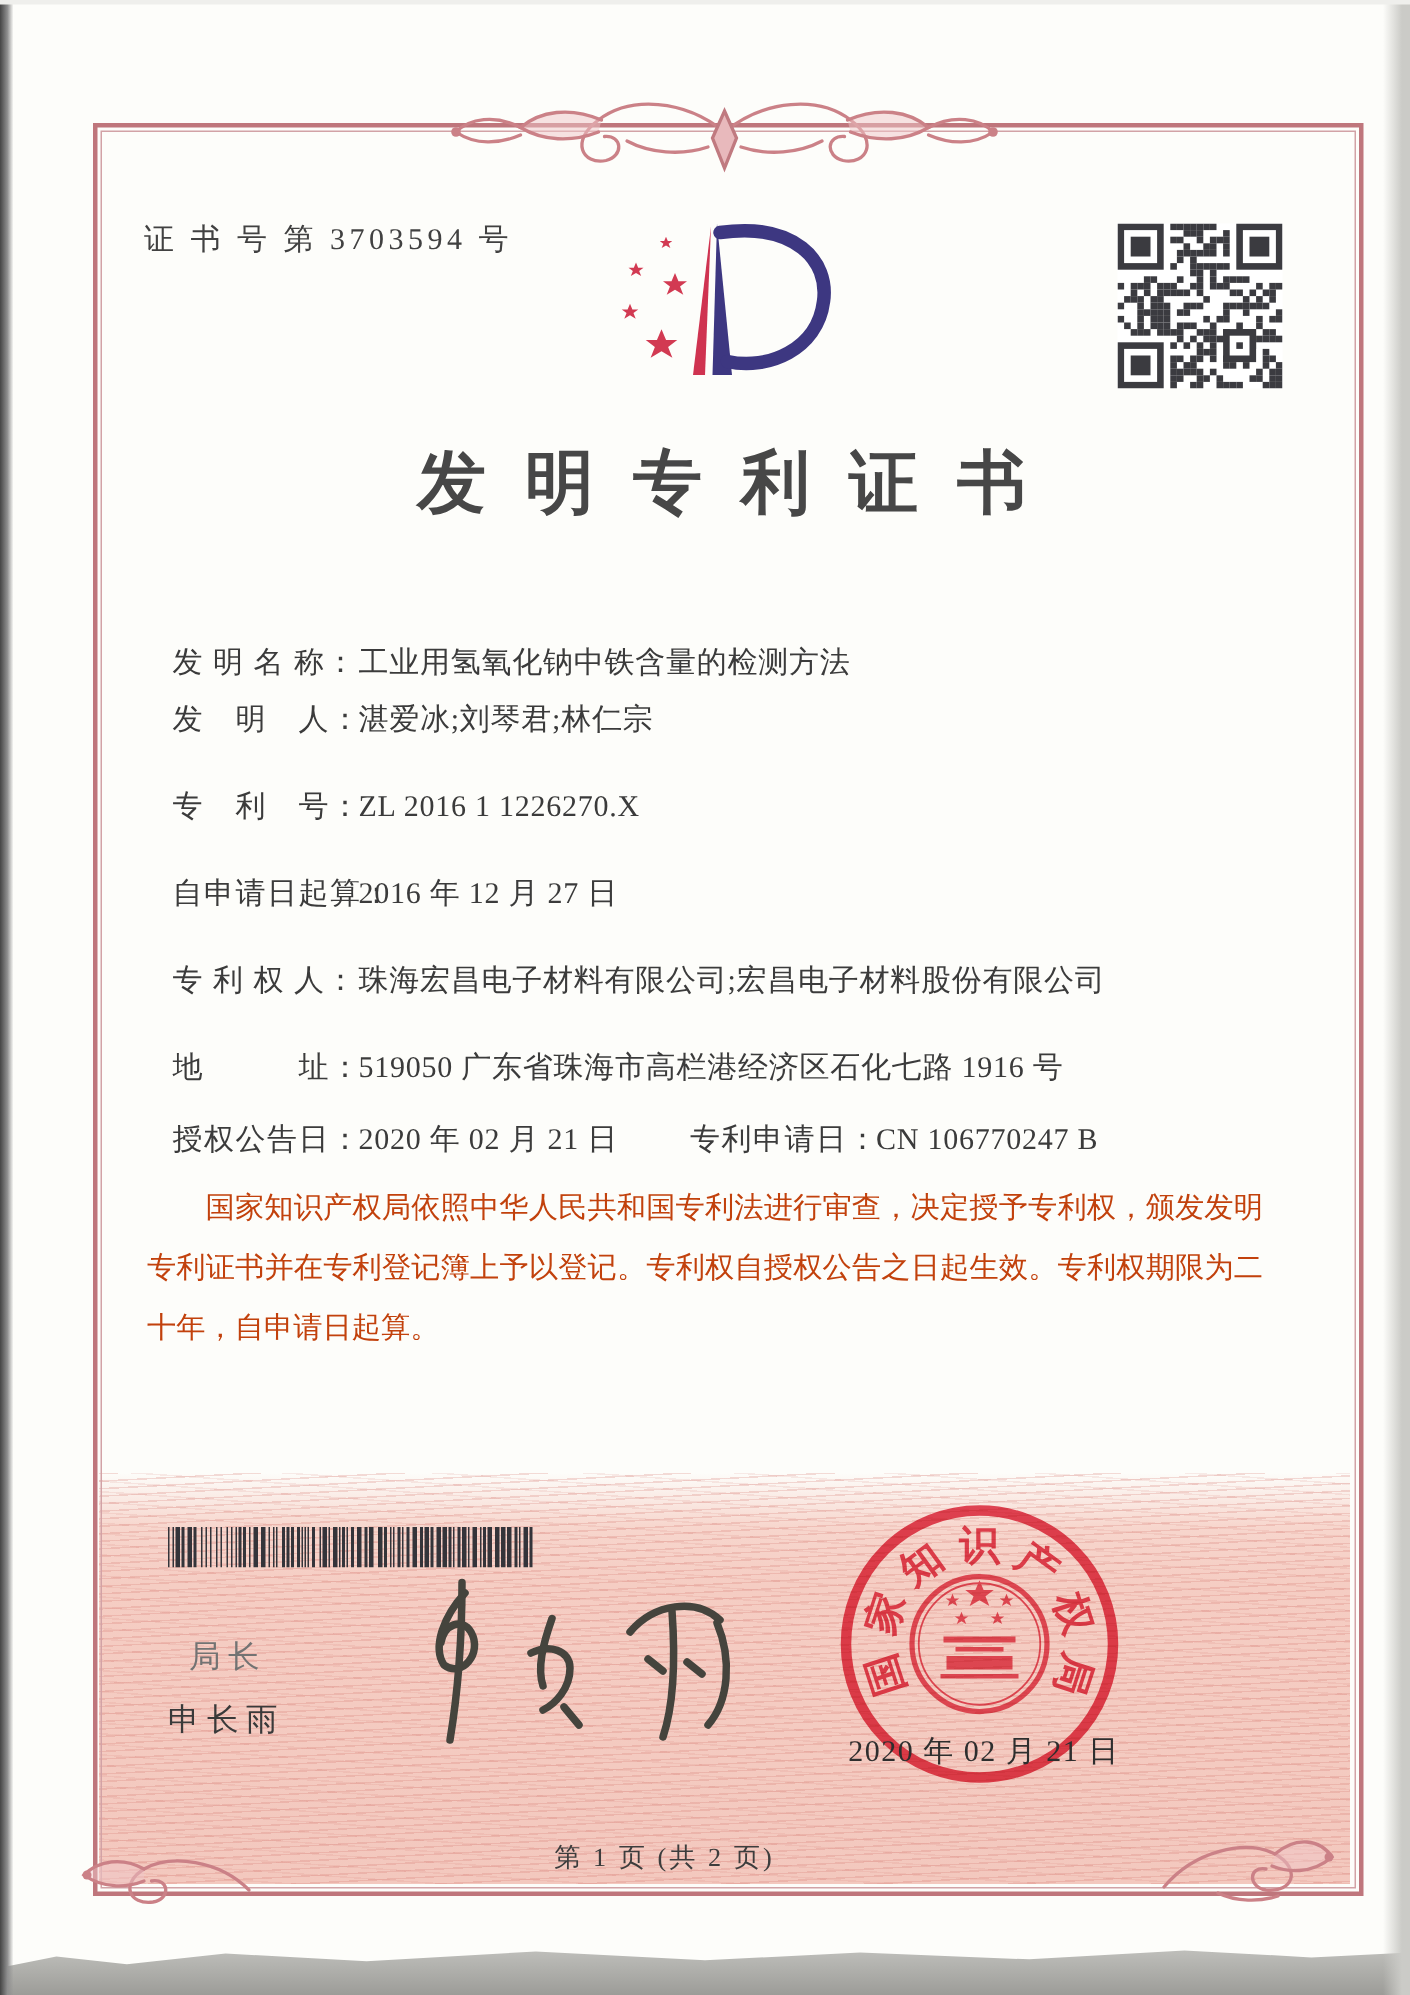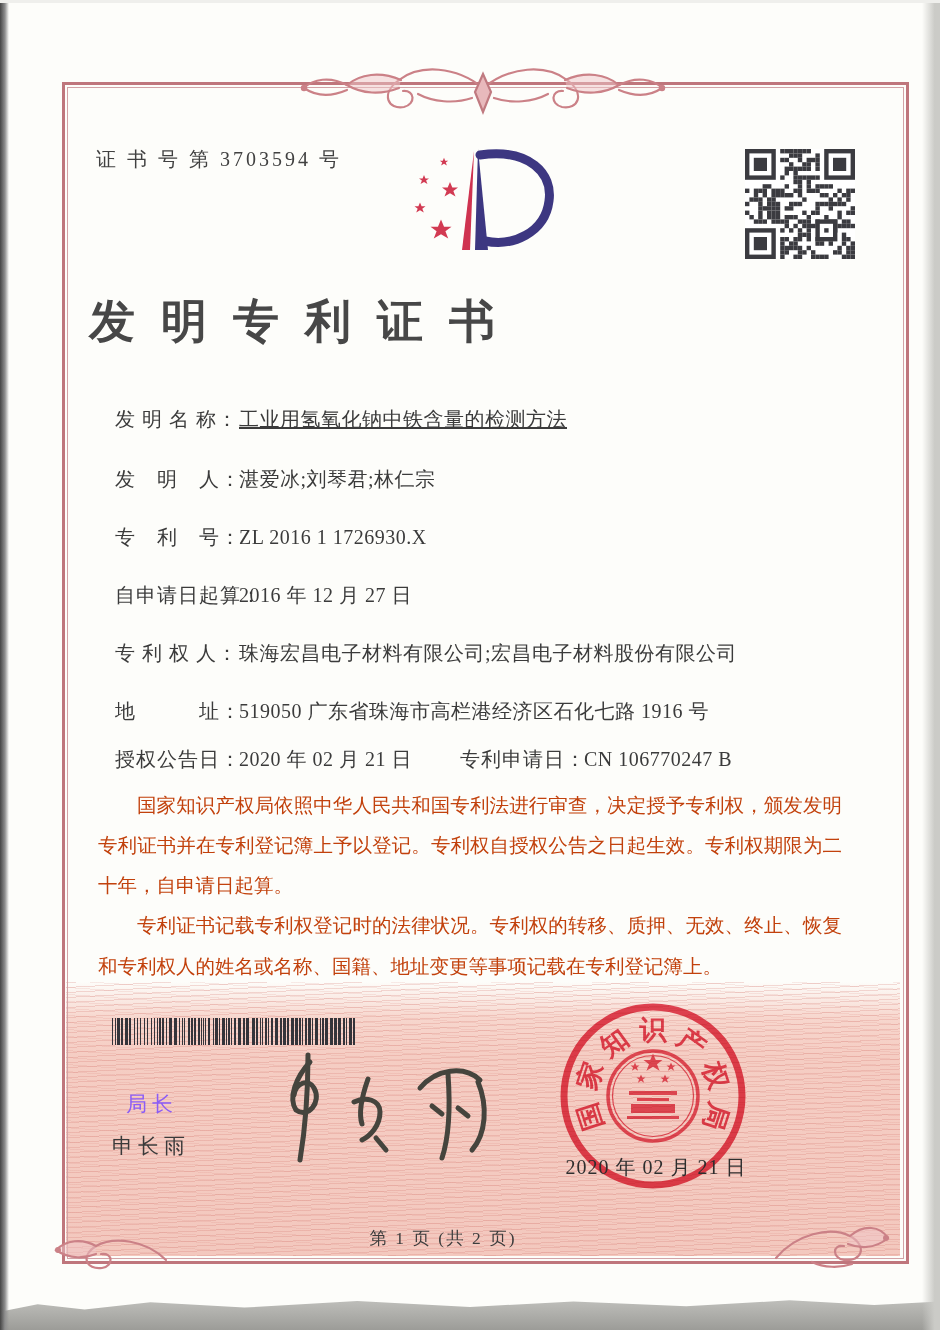--- a/index.html
+++ b/index.html
@@ -22,31 +22,31 @@
   .band{position:absolute;left:66px;top:982px;width:834px;height:274px;z-index:1;
     background:
       repeating-linear-gradient(177deg,rgba(213,120,112,.26) 0 1px,rgba(255,255,255,0) 1px 5px),
       repeating-linear-gradient(184deg,rgba(213,120,112,.14) 0 1px,rgba(255,255,255,0) 1px 7px),
       linear-gradient(180deg,rgba(246,207,197,0) 0,rgba(246,207,197,.85) 36px,#f5cdc3 75px,#f3c8be 100%);}
   .orn{position:absolute;z-index:4;pointer-events:none;}
   
   .cert-no{position:absolute;left:96px;top:146px;font-size:20px;letter-spacing:3px;color:#414141;z-index:2;}
   .logo{position:absolute;left:378px;top:146px;z-index:2;}
   .qr{position:absolute;left:745px;top:149px;z-index:2;background:#fff;}
-  .title{position:absolute;left:63px;top:291px;width:810px;font-size:46px;
+  .title{position:absolute;left:63px;top:291px;width:810px;text-align:center;font-size:46px;
     font-weight:bold;color:#474747;letter-spacing:26px;padding-left:26px;z-index:2;}
   .row{position:absolute;left:115px;width:780px;font-size:20px;color:#3b3b3b;z-index:2;white-space:nowrap;}
   .row .lab{display:inline-block;width:124px;letter-spacing:1px;}
   .row .val{letter-spacing:.5px;}
   .col2{position:absolute;left:345px;top:0;}
   .col2 .lab{width:124px;}
   .paras{position:absolute;left:98px;top:786px;width:744px;z-index:2;}
   .paras p{margin:0;font-size:19.5px;line-height:2.06;text-align:justify;text-indent:2em;color:#c2410c;}
   .barcode{position:absolute;left:112px;top:1018px;z-index:2;}
-  .signer-role{position:absolute;left:126px;top:1090px;font-size:21px;letter-spacing:5px;color:#8b5cf6;z-index:2;}
+  .signer-role{position:absolute;left:126px;top:1090px;font-size:21px;letter-spacing:5px;color:#737373;z-index:2;}
   .signer-name{position:absolute;left:112px;top:1132px;font-size:21px;letter-spacing:5px;color:#3a3a3a;z-index:2;}
   .signature{position:absolute;left:252px;top:1050px;z-index:2;}
   .seal{position:absolute;left:557px;top:1000px;width:192px;height:192px;z-index:2;mix-blend-mode:multiply;opacity:.93;}
   .seal-ch{font-size:27px;fill:#e23b50;text-anchor:middle;dominant-baseline:central;font-weight:bold;
     font-family:"Liberation Serif","DejaVu Serif",serif;}
   .seal-date{position:absolute;left:560px;top:1154px;width:192px;text-align:center;font-size:20px;
     letter-spacing:1px;color:#2e2e2e;z-index:5;}
   .pagination{position:absolute;left:63px;top:1226px;width:760px;text-align:center;font-size:17.5px;
     letter-spacing:2px;color:#3d3d3d;z-index:2;}
   .back-note{position:absolute;left:60px;top:1282px;width:760px;text-align:center;font-size:19px;
@@ -339,48 +339,47 @@
       <rect x="0" y="79.2" width="30.800000000000004" height="30.800000000000004" fill="#3b3b40"></rect>
       <rect x="4.4" y="83.60000000000001" width="22" height="22" fill="#fff"></rect>
       <rect x="8.8" y="88" width="13.200000000000001" height="13.200000000000001" fill="#3b3b40"></rect>
       <rect x="70.4" y="70.4" width="22" height="22" fill="#3b3b40"></rect>
       <rect x="74.80000000000001" y="74.80000000000001" width="13.200000000000001" height="13.200000000000001" fill="#fff"></rect>
       <rect x="79.2" y="79.2" width="4.4" height="4.4" fill="#3b3b40"></rect>
     </svg>
 
   <div class="title">发明专利证书</div>
 
-  <div class="row" style="top:406px;text-decoration:underline;">
+  <div class="row" style="top:428px;">
     <span class="lab">发 明 名 称：</span><span class="val">工业用氢氧化钠中铁含量的检测方法</span>
   </div>
   <div class="row" style="top:466px;">
     <span class="lab">发　明　人：</span><span class="val">湛爱冰;刘琴君;林仁宗</span>
   </div>
   <div class="row" style="top:524px;">
-    <span class="lab">专　利　号：</span><span class="val">ZL 2016 1 1726930.X</span>
+    <span class="lab">专　利　号：</span><span class="val">ZL 2016 1 1226270.X</span>
   </div>
   <div class="row" style="top:582px;">
     <span class="lab">自申请日起算：</span><span class="val">2016 年 12 月 27 日</span>
   </div>
   <div class="row" style="top:640px;">
     <span class="lab">专 利 权 人：</span><span class="val">珠海宏昌电子材料有限公司;宏昌电子材料股份有限公司</span>
   </div>
   <div class="row" style="top:698px;">
     <span class="lab">地　　　址：</span><span class="val">519050 广东省珠海市高栏港经济区石化七路 1916 号</span>
   </div>
   <div class="row" style="top:746px;">
     <span class="lab">授权公告日：</span><span class="val">2020 年 02 月 21 日</span>
     <span class="col2">
       <span class="lab">专利申请日：</span><span class="val">CN 106770247 B</span>
     </span>
   </div>
 
   <div class="paras">
     <p>国家知识产权局依照中华人民共和国专利法进行审查，决定授予专利权，颁发发明专利证书并在专利登记簿上予以登记。专利权自授权公告之日起生效。专利权期限为二十年，自申请日起算。</p>
-    <p>专利证书记载专利权登记时的法律状况。专利权的转移、质押、无效、终止、恢复和专利权人的姓名或名称、国籍、地址变更等事项记载在专利登记簿上。</p>
   </div>
 
   <svg id="barcode-svg" class="barcode" width="246" height="27" viewBox="0 0 246 27">
       <rect x="0" y="0" width="1" height="27" fill="#34343a"></rect>
       <rect x="3" y="0" width="1" height="27" fill="#34343a"></rect>
       <rect x="5" y="0" width="3" height="27" fill="#34343a"></rect>
       <rect x="9" y="0" width="2" height="27" fill="#34343a"></rect>
       <rect x="13" y="0" width="3" height="27" fill="#34343a"></rect>
       <rect x="17" y="0" width="2" height="27" fill="#34343a"></rect>
       <rect x="22" y="0" width="1" height="27" fill="#34343a"></rect>

